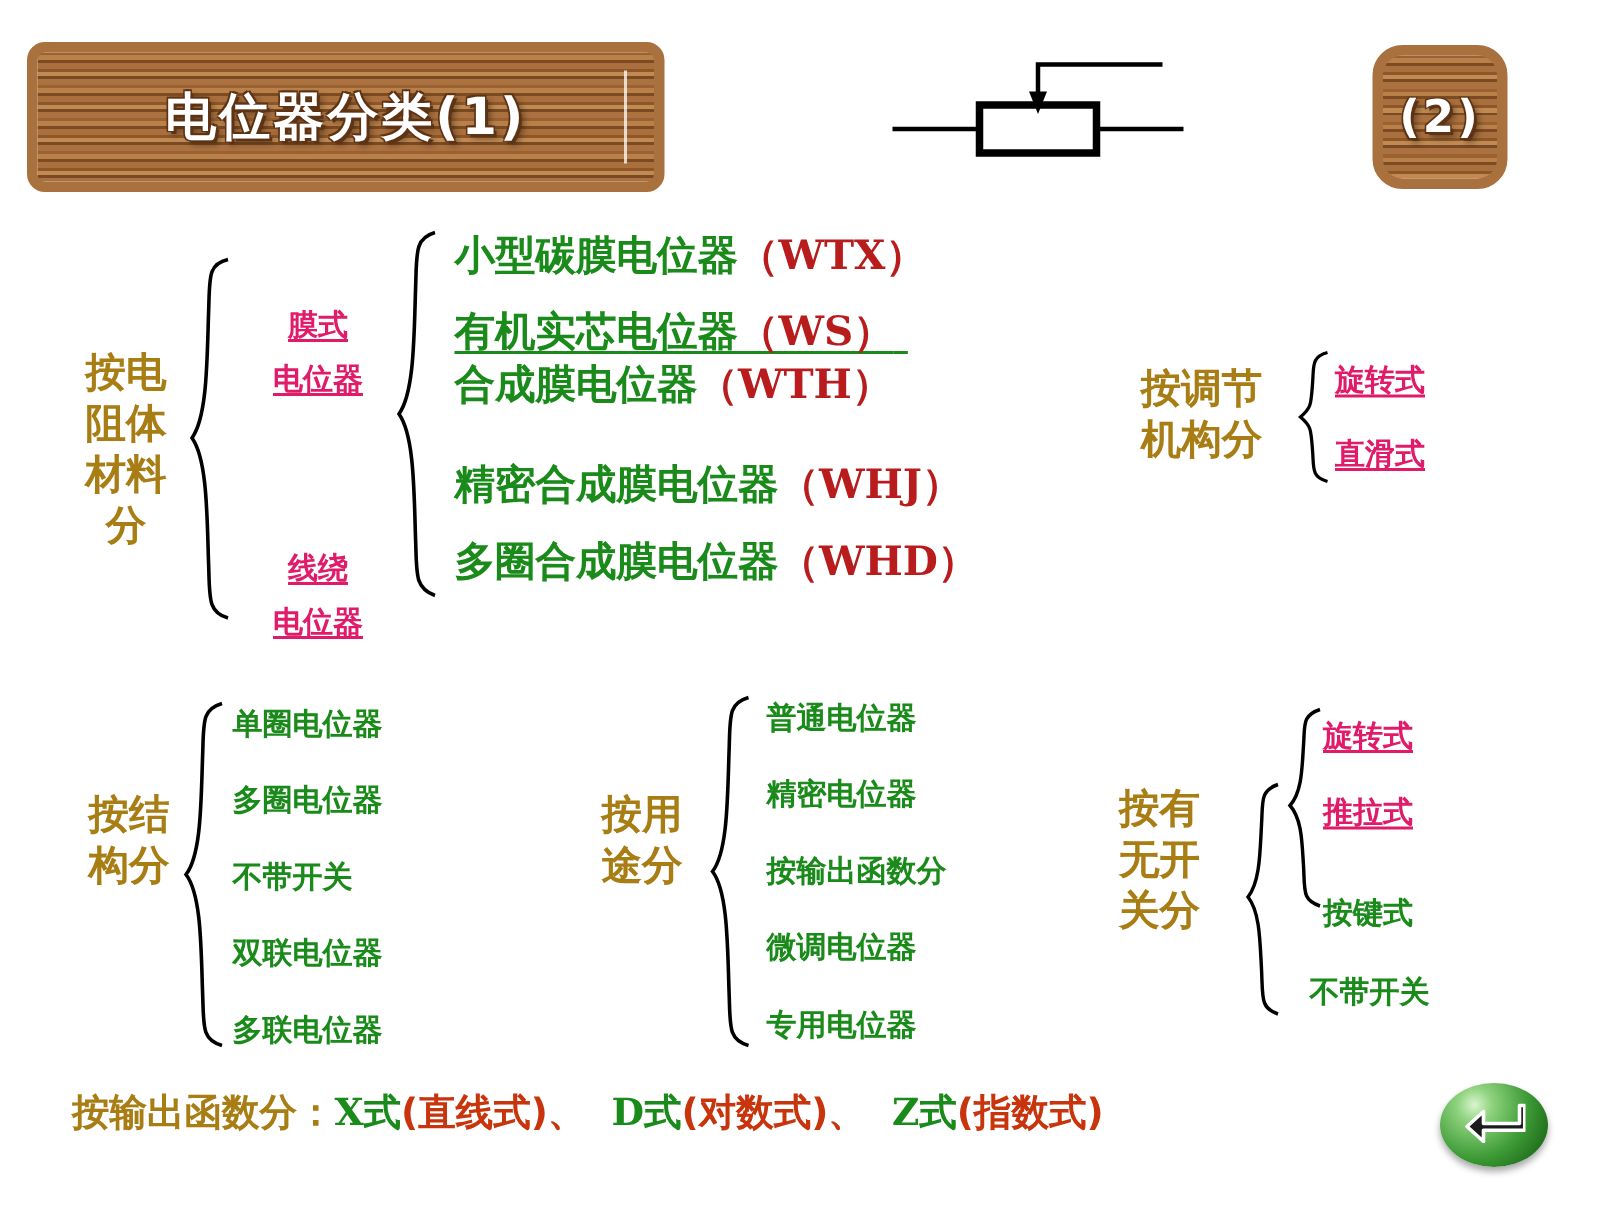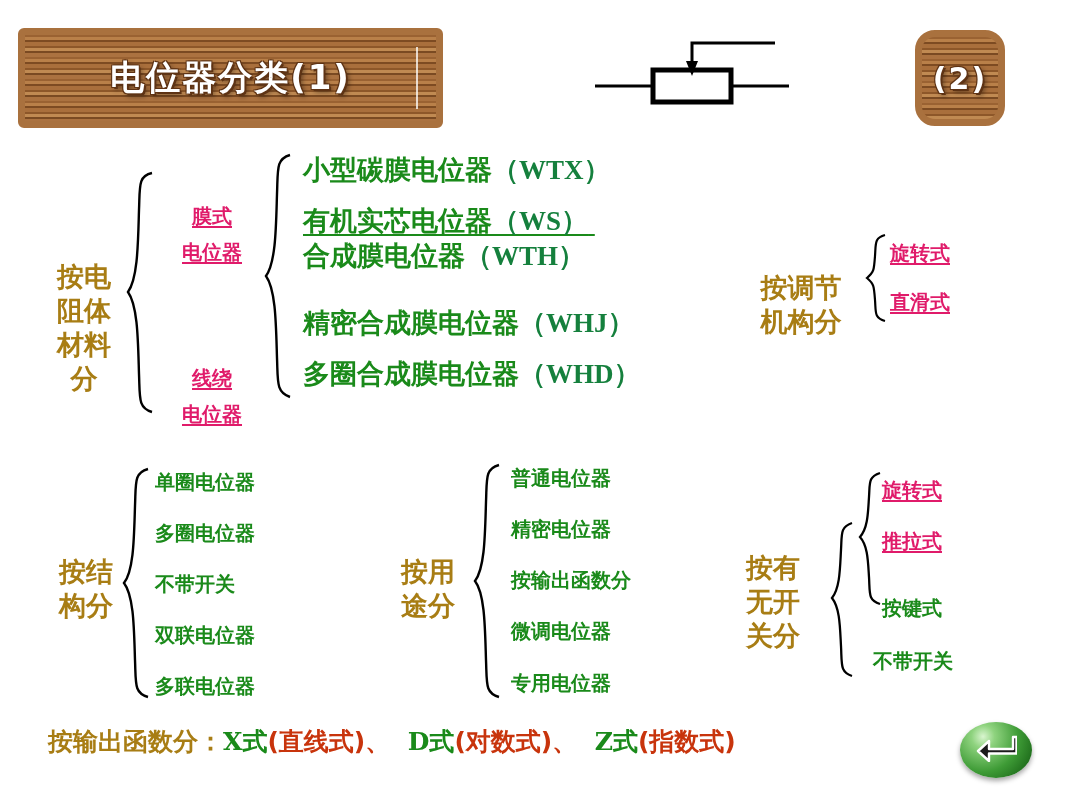--- a/index.html
+++ b/index.html
@@ -8,21 +8,21 @@
     background:#ffffff;
     font-family:"DejaVu Sans","Liberation Sans",sans-serif;
     overflow:hidden;
     position:relative;
   }
   .slide{position:relative;width:1080px;height:810px;}
 
   
   .wood{
     position:absolute;
-    border-radius:6px;
+    border-radius:12px;
     background:
       repeating-linear-gradient(
         to bottom,
         #9a6232 0px, #9a6232 2px,
         #b98049 2px, #b98049 5px,
         #7d4b22 5px, #7d4b22 7px,
         #a96f3c 7px, #a96f3c 11px,
         #8d5729 11px, #8d5729 13px,
         #c08a52 13px, #c08a52 16px,
         #7a4a22 16px, #7a4a22 18px,
@@ -60,36 +60,35 @@
 
   .cat{
     position:absolute;
     font-weight:bold;
     font-size:27px;
     line-height:34px;
     color:#a87d14;
     text-align:center;
     white-space:pre-line;
     font-family:"DejaVu Sans","Liberation Sans",sans-serif;
-    margin-top:28px;
   }
   .item{
     position:absolute;
     font-weight:bold;
     font-size:20px;
     line-height:32px;
     white-space:nowrap;
     font-family:"DejaVu Sans","Liberation Sans",sans-serif;
   }
   .item.u{text-decoration:underline;text-underline-offset:3px;}
 
   .rowline{position:absolute;white-space:nowrap;font-weight:bold;font-size:27px;
            font-family:"DejaVu Serif","Liberation Serif",serif;}
   .rowline .cn{font-family:"DejaVu Sans","Liberation Sans",sans-serif;color:#1a8a1a;}
-  .rowline .code{color:#15803d;font-family:Liberation Serif, serif;}
+  .rowline .code{color:#b91c1c;}
   .rowline.u{ text-decoration:underline; text-decoration-color:#1a8a1a; text-underline-offset:4px;}
 
   
   .brace{position:absolute;}
 
   
   #bottom-line{
     position:absolute;left:48px;top:725px;
     font-size:25px;font-weight:bold;white-space:nowrap;
     font-family:"DejaVu Sans","Liberation Sans",sans-serif;

